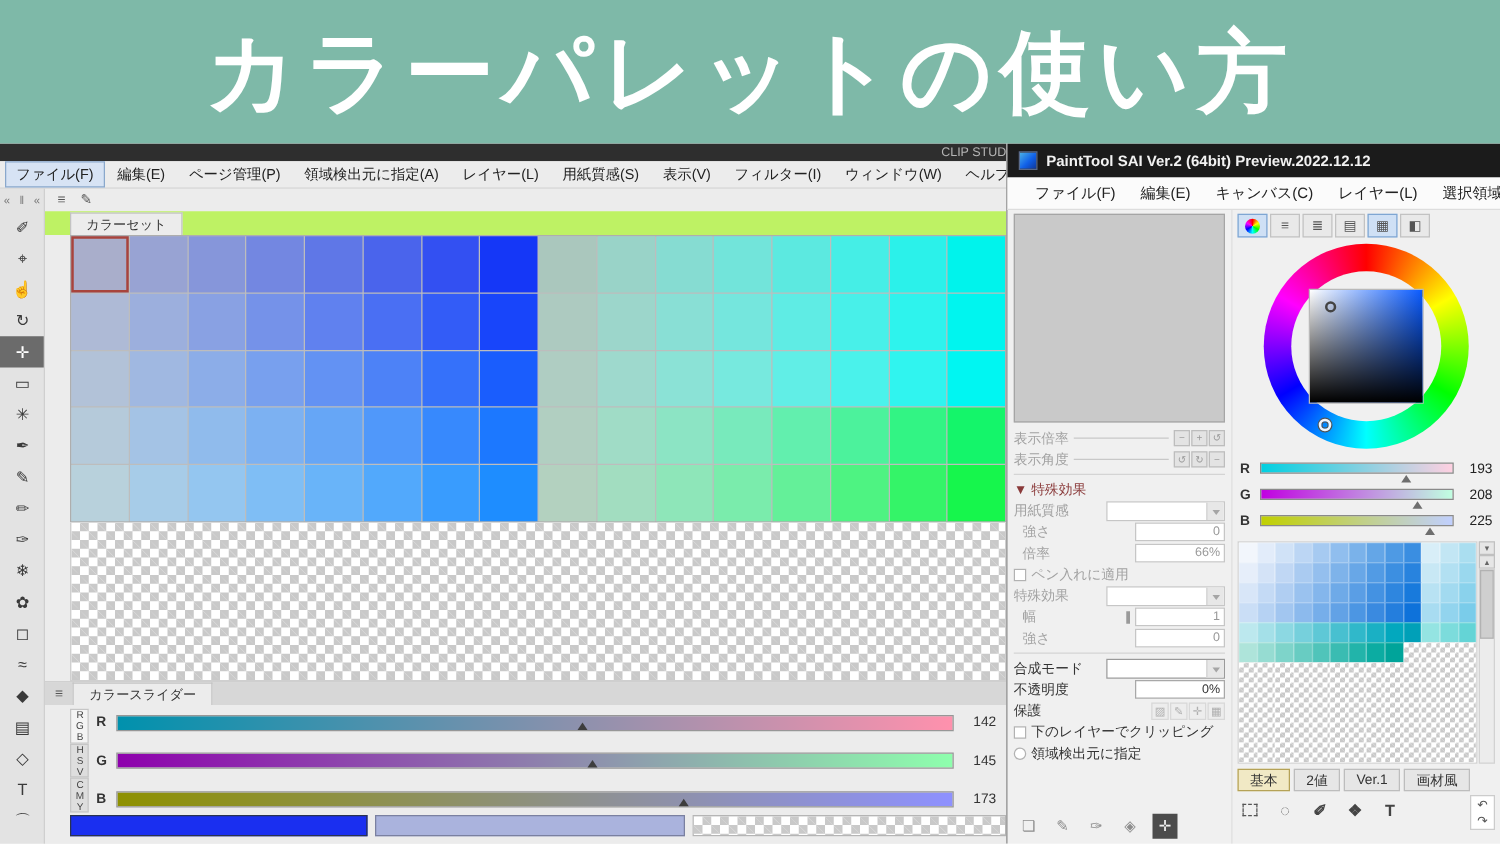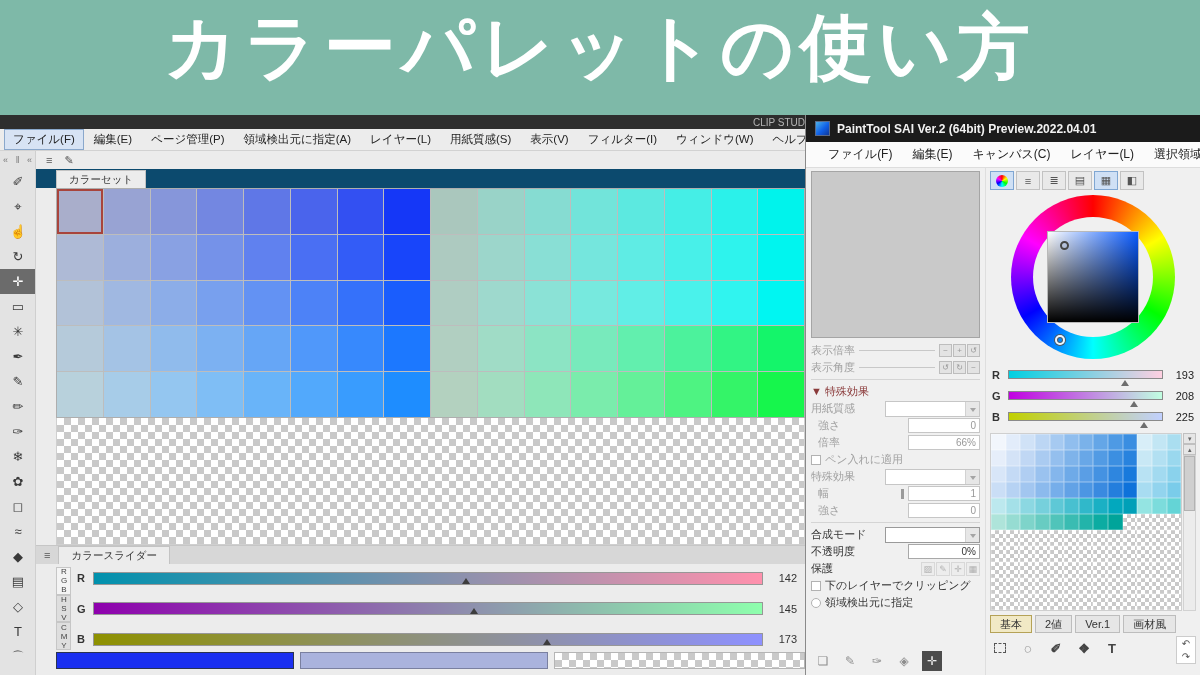--- a/index.html
+++ b/index.html
@@ -1,20 +1,20 @@
 <!DOCTYPE html>
 <html><head>
 <meta charset="utf-8">
 <style>
 *{margin:0;padding:0;box-sizing:border-box}
 html,body{width:1200px;height:675px;overflow:hidden}
 body{position:relative;font-family:"Liberation Sans",sans-serif;background:#fff}
 
 
-.banner{position:absolute;left:0;top:0;width:1200px;height:115px;display:flex;align-items:flex-start;justify-content:center}
+.banner{position:absolute;left:0;top:0;width:1200px;height:115px;display:flex;align-items:center;justify-content:center}
 .banner-title{font-family:"Liberation Serif",serif;font-weight:bold;color:#fff;font-size:72px;letter-spacing:6px;white-space:nowrap}
 
 
 .checker{background-color:#fff;background-image:
  linear-gradient(45deg,#c9c9c9 25%,transparent 25%,transparent 75%,#c9c9c9 75%),
  linear-gradient(45deg,#c9c9c9 25%,transparent 25%,transparent 75%,#c9c9c9 75%);
  background-size:14px 14px;background-position:0 0,7px 7px}
 .checker.small{background-size:8px 8px;background-position:0 0,4px 4px}
 
 
@@ -26,21 +26,21 @@
 .csp-body{flex:1;display:flex;min-height:0}
 .csp-toolstrip{width:36px;background:#e3e3e3;border-right:1px solid #cfcfcf;display:flex;flex-direction:column}
 .csp-collapse{height:18px;display:flex;align-items:center;justify-content:space-between;padding:0 3px;color:#787878;font-size:9px}
 .cic{cursor:default}
 #csp-tools{flex:1;overflow:hidden;display:flex;flex-direction:column}
 .tool{width:36px;height:25px;display:flex;align-items:center;justify-content:center;font-size:13px;color:#3a3a3a}
 .tool.sel{background:#6b6b6b;color:#fff}
 .csp-main{flex:1;display:flex;flex-direction:column;min-width:0}
 .csp-palette{height:394px;display:flex;flex-direction:column;background:#ececec}
 .csp-phead{height:18px;display:flex;align-items:center;gap:12px;padding-left:10px;color:#555;font-size:11px}
-.csp-tabrow{height:19px;background:#0c4a6e;display:flex;align-items:flex-end;padding-left:20px}
+.csp-tabrow{height:19px;background:#bef264;display:flex;align-items:flex-end;padding-left:20px}
 .csp-tab{height:18px;background:#ececec;border:1px solid #c3c3c3;border-bottom:none;padding:0 12px;font-size:10.5px;color:#333;display:flex;align-items:center;white-space:nowrap}
 .csp-grid{margin-left:20px;width:749px;height:230px;display:grid;grid-template-columns:repeat(16,1fr);grid-template-rows:repeat(5,1fr);gap:1px;background:#bdbdbd;border:1px solid #aeaeae}
 .sw{width:100%;height:100%}
 .sw.sel{outline:2px solid #a8443c;outline-offset:-2px}
 .csp-empty{margin-left:20px;width:749px;flex:1;border:1px solid #cfcfcf;border-top:none}
 .csp-sliderpanel{height:130px;display:flex;flex-direction:column;background:#ececec;border-top:1px solid #c6c6c6}
 .csp-shead{height:18px;background:#d7d7d7;display:flex;align-items:flex-end;padding-left:8px;gap:8px}
 .phic{color:#555;font-size:11px;line-height:18px}
 .csp-sbody{flex:1;display:flex;padding:3px 8px 0 20px;gap:6px;min-height:0}
 .csp-vtabs{width:15px;display:flex;flex-direction:column}
@@ -312,21 +312,21 @@
           <div class="bar-rest checker"></div>
         </div>
       </div>
     </div>
   </div>
 </div>
 
 <div class="sai">
   <div class="sai-titlebar">
     <span class="sai-appicon"></span>
-    <span class="sai-title">PaintTool SAI Ver.2 (64bit) Preview.2022.04.01</span>
+    <span class="sai-title">PaintTool SAI Ver.2 (64bit) Preview.2022.12.12</span>
   </div>
   <div class="sai-menubar" id="sai-menu">
       <div class="smi">ファイル(F)</div>
       <div class="smi">編集(E)</div>
       <div class="smi">キャンバス(C)</div>
       <div class="smi">レイヤー(L)</div>
       <div class="smi">選択領域(S)</div>
     </div>
   <div class="sai-body">
 

